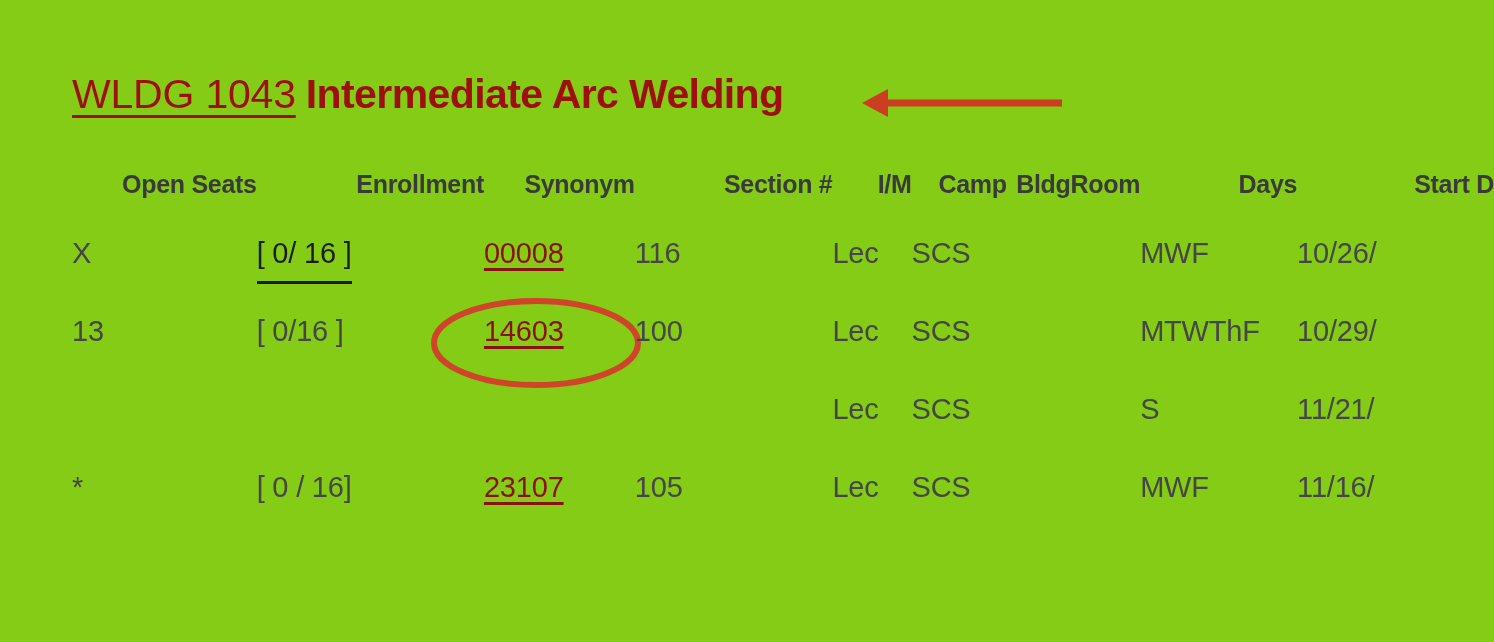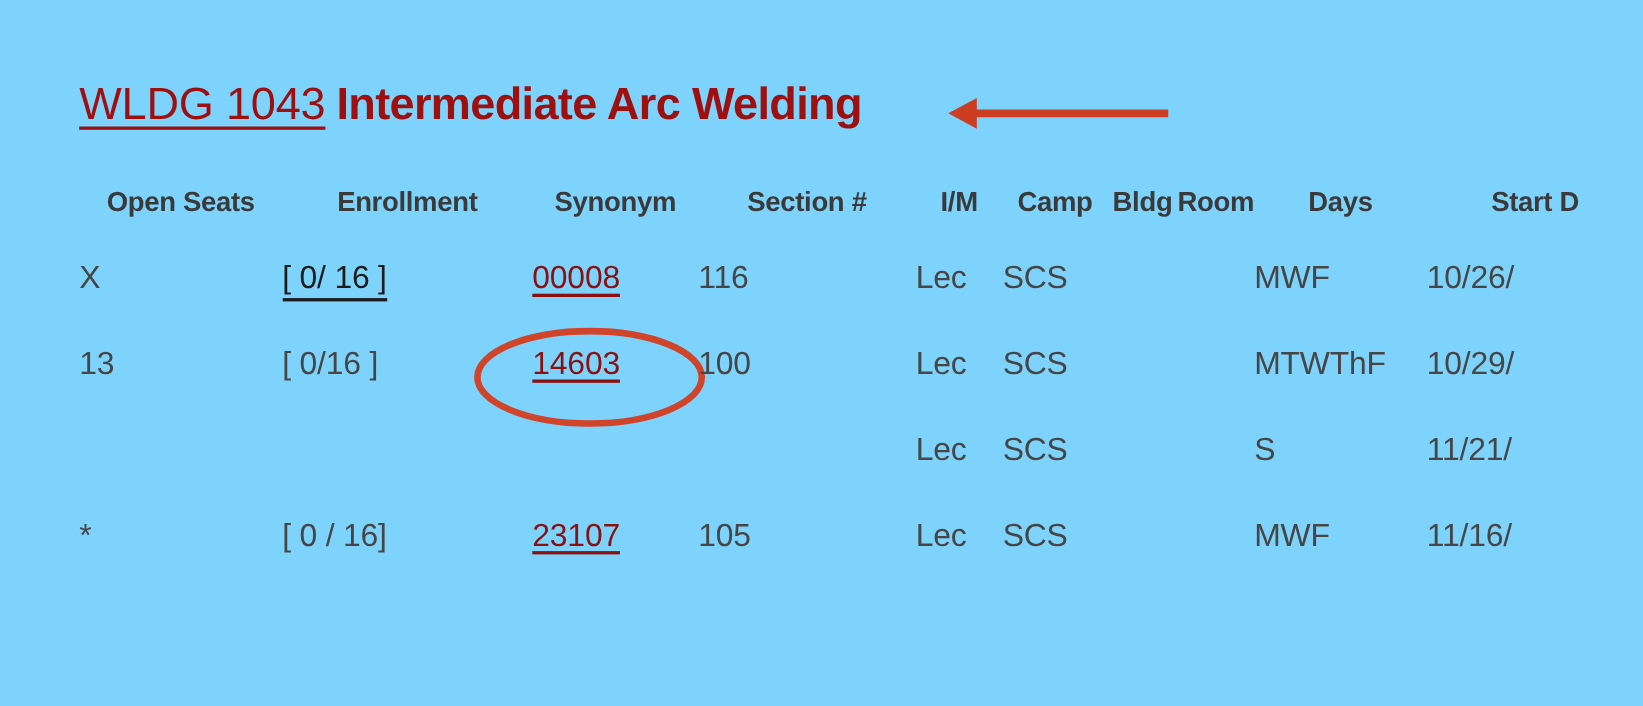--- a/index.html
+++ b/index.html
@@ -12,21 +12,21 @@
     background: #f4f4f4;
     font-family: "Liberation Sans", sans-serif;
     overflow: hidden;
     position: relative;
   }
 
   #page {
     position: relative;
     width: 1494px;
     height: 642px;
-    background: #7dd3fc;
+    background: #84cc16;
     overflow: hidden;
   }
 
   
   .course-heading {
     position: absolute;
     left: 72px;
     top: 74px;
     white-space: nowrap;
     line-height: 1;
@@ -67,21 +67,21 @@
     position: absolute;
     left: 72px;
     top: 170px;
     border-collapse: collapse;
     white-space: nowrap;
   }
   .sched-table th {
     font-size: 25px;
     font-weight: bold;
     color: #3a3a3a;
-    text-align: center;
+    text-align: right;
     padding: 0 0 38px 0;
     letter-spacing: -0.3px;
     vertical-align: top;
   }
   .sched-table td {
     font-size: 29px;
     color: #464646;
     text-align: left;
     padding: 0 0 36px 0;
     letter-spacing: -0.2px;
@@ -104,21 +104,21 @@
   .cell-syn a {
     color: #8b1111;
     text-decoration: underline;
     text-underline-offset: 5px;
     text-decoration-thickness: 3px;
     cursor: pointer;
   }
   .enroll-underline {
     color: #1c1c1c;
     border-bottom: 3px solid #1c1c1c;
-    padding-bottom: 2px;
+    padding-bottom: 12px;
   }
   .enroll-plain {
     color: #464646;
   }
   .cell-start {
     color: #464646;
   }
 </style>
 </head>
 <body>

